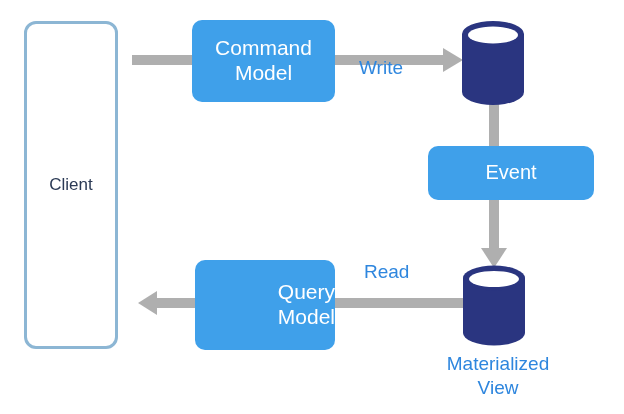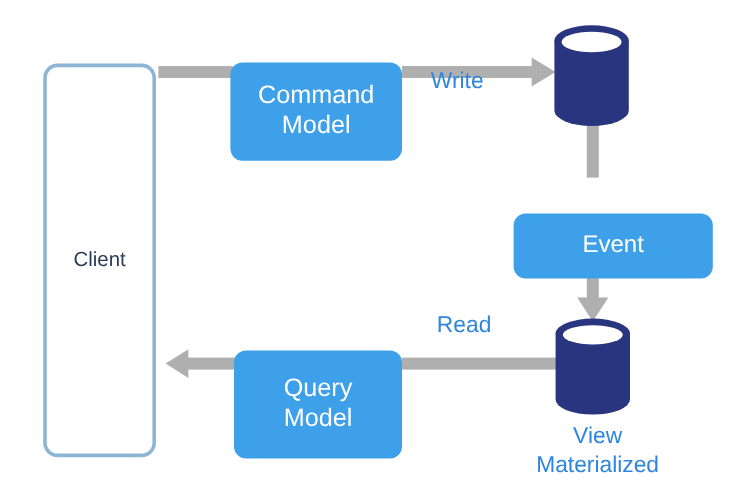--- a/index.html
+++ b/index.html
@@ -20,26 +20,25 @@
     width: 624px;
     height: 414px;
   }
   .node {
     position: absolute;
     box-sizing: border-box;
     display: flex;
     align-items: center;
     justify-content: center;
     text-align: center;
-    margin-top: 32px;
   }
 
   
   #client-box {
-    left: 36px;
+    left: 24px;
     top: 21px;
     width: 94px;
     height: 328px;
     border: 3px solid #8CB6D4;
     border-radius: 12px;
     background: #ffffff;
   }
   #client-label {
     font-size: 17px;
     color: #2B3A55;
@@ -65,20 +64,21 @@
     top: 146px;
     width: 166px;
     height: 54px;
     font-size: 20px;
   }
   #query-model-box {
     left: 195px;
     top: 260px;
     width: 140px;
     height: 90px;
+    justify-content: flex-end;
   }
 
   
   .edge-label {
     position: absolute;
     color: #2E86DE;
     font-size: 19px;
     white-space: nowrap;
   }
   #write-label { left: 359px; top: 22px; margin-top: 35px; }
@@ -166,17 +166,17 @@
     <span>
       <span>Query</span><br>
       <span>Model</span>
     </span>
   </div>
 
   <div class="edge-label" id="write-label">Write</div>
   <div class="edge-label" id="read-label">Read</div>
 
   <div id="materialized-view-caption">
+    <span>Materialized</span>
     <span>View</span>
-    <span>Materialized</span>
   </div>
 
 </div>
 
 </body></html>

